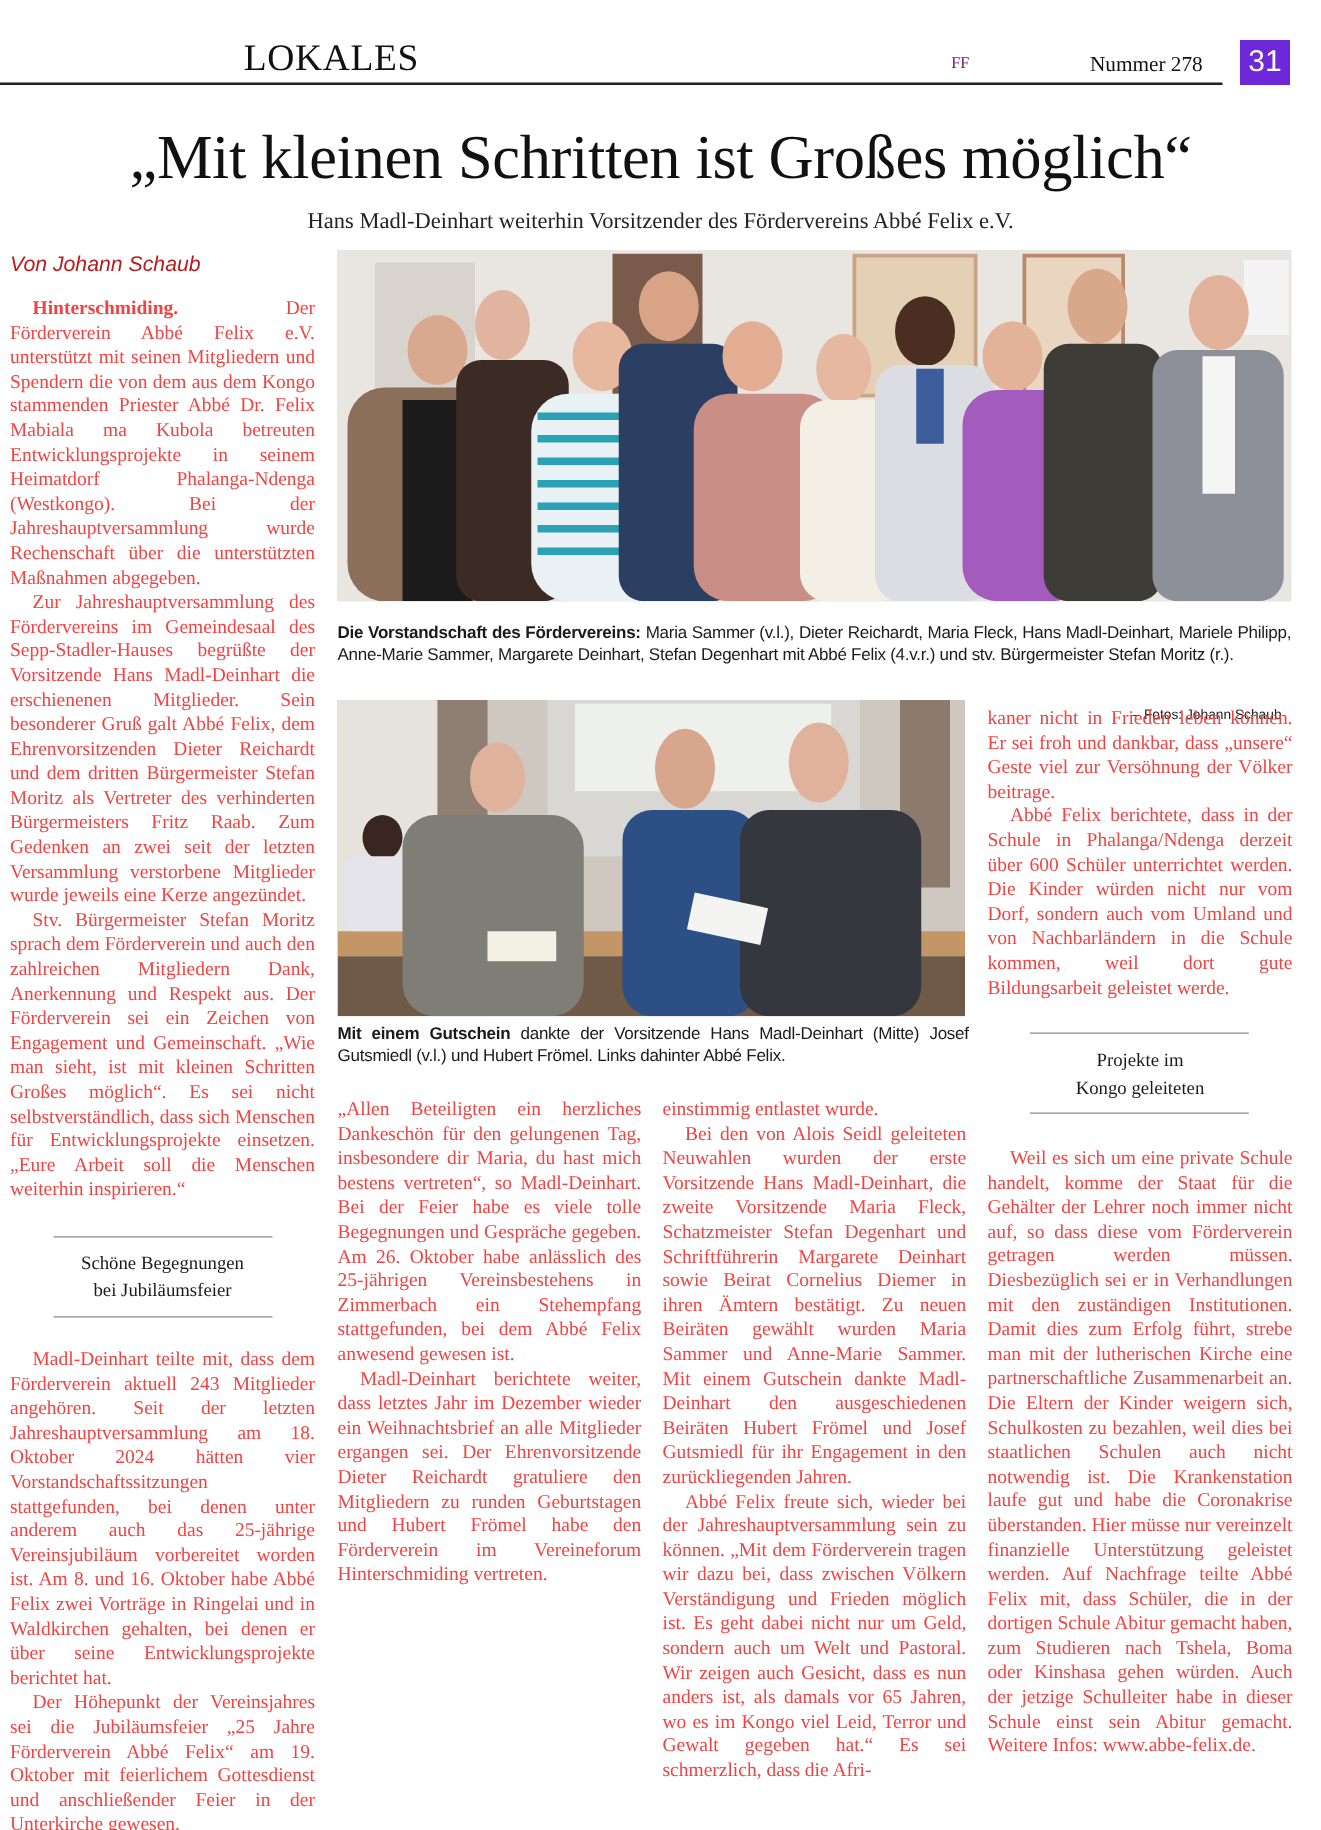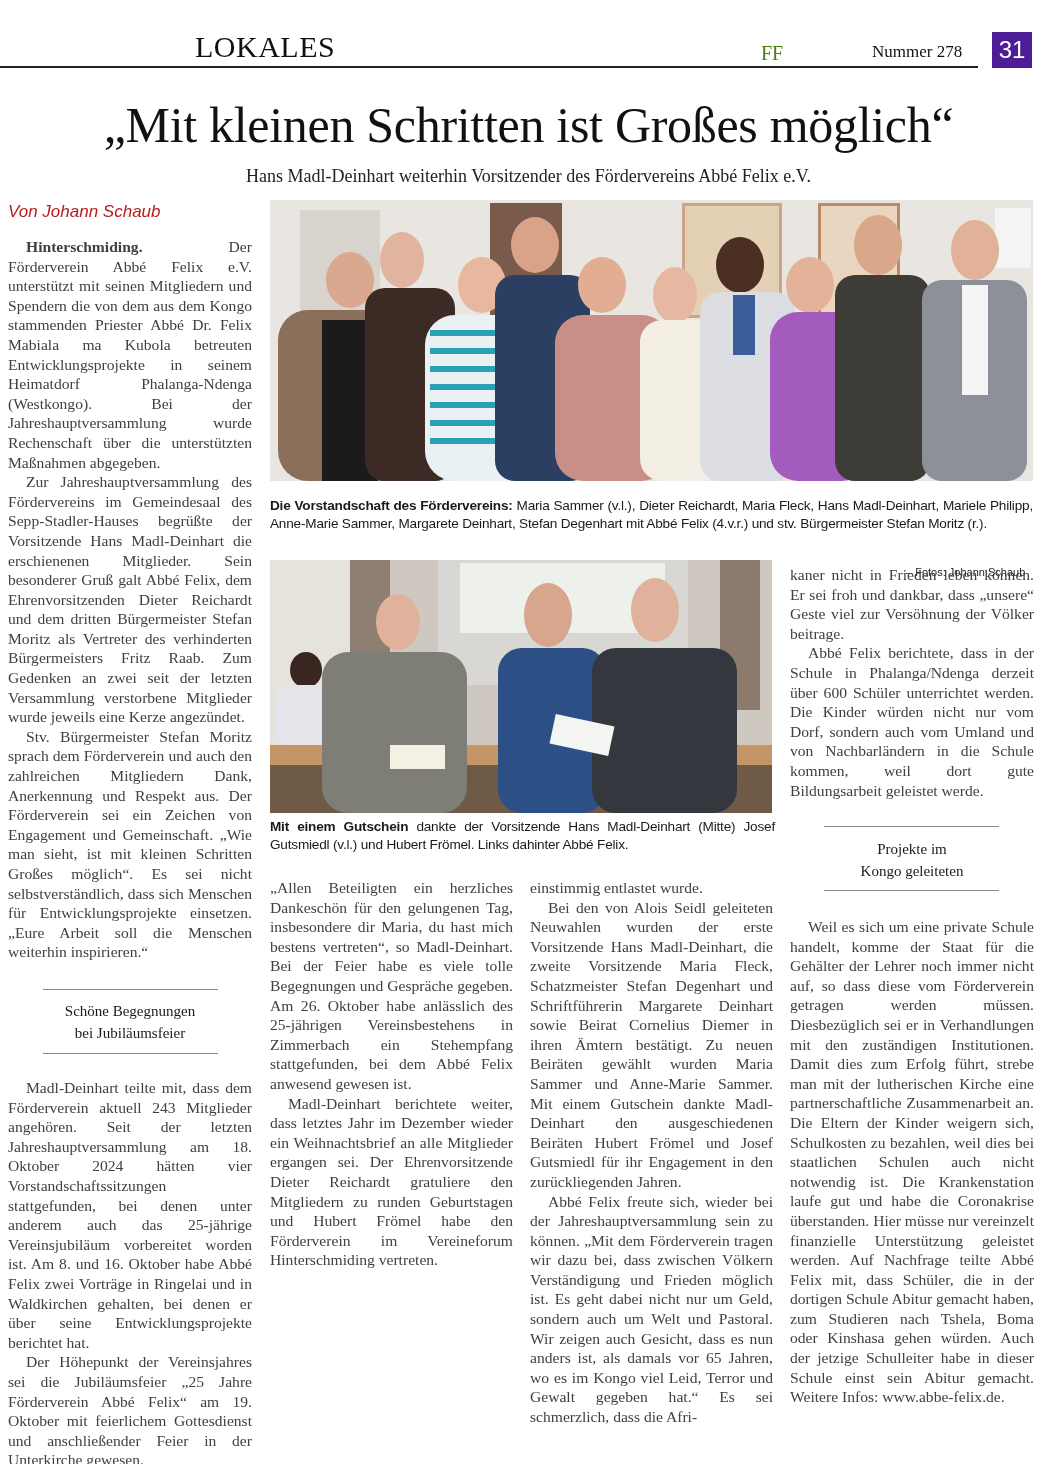--- a/index.html
+++ b/index.html
@@ -1,31 +1,31 @@
 <!DOCTYPE html>
 <html><head>
 <meta charset="utf-8">
 <style>
   html, body { margin: 0; padding: 0; background: #ffffff; }
   body { width: 1057px; height: 1464px; position: relative; overflow: hidden; color: #1a1a1a; font-family: "DejaVu Serif", "Liberation Serif", serif; }
   .abs { position: absolute; }
 
   
   .mast-section { left: 195px; top: 30px; font-family: "Liberation Serif", serif; font-size: 30px; letter-spacing: 0.5px; color: #111; }
-  .mast-ff { left: 761px; top: 42px; font-family: "Liberation Serif", serif; font-size: 20px; color: #4d7c0f; }
+  .mast-ff { left: 761px; top: 42px; font-family: "Liberation Serif", serif; font-size: 13px; color: #701a75; }
   .mast-issue { left: 872px; top: 42px; font-family: "Liberation Serif", serif; font-size: 17px; color: #111; }
-  .mast-page { left: 992px; top: 32px; width: 40px; height: 36px; background: #4c1d95; color: #fff; font-family: "Liberation Sans", sans-serif; font-size: 24px; text-align: center; line-height: 36px; }
+  .mast-page { left: 992px; top: 32px; width: 40px; height: 36px; background: #6d28d9; color: #fff; font-family: "Liberation Sans", sans-serif; font-size: 24px; text-align: center; line-height: 36px; }
   .mast-rule { left: 0; top: 66px; width: 978px; height: 2px; background: #222; }
 
   
   .headline { left: 0; top: 96px; width: 1057px; text-align: center; font-family: "Liberation Serif", serif; font-size: 50px; color: #111; letter-spacing: -0.3px; }
   .subhead { left: 0; top: 166px; width: 1057px; text-align: center; font-family: "Liberation Serif", serif; font-size: 18px; color: #222; }
 
   
-  .col { font-family: "Liberation Serif", serif; font-size: 15.6px; line-height: 19.6px; text-align: justify; hyphens: manual; color: #404040; }
+  .col { font-family: "Liberation Serif", serif; font-size: 15.6px; line-height: 19.6px; text-align: justify; hyphens: manual; color: #ef4444; }
   .col p { margin: 0; text-indent: 18px; }
   .col p.noind { text-indent: 0; }
   .byline { left: 8px; top: 202px; font-family: Liberation Sans, sans-serif; font-style: italic; font-size: 17px; color: #b91c1c; }
   .lead { font-weight: bold; }
   .c1 { left: 8px; width: 244px; }
   .c2 { left: 270px; width: 243px; }
   .c3 { left: 530px; width: 243px; }
   .c4 { left: 790px; width: 244px; }
 
   .xhead { text-align: center; font-family: "Liberation Serif", serif; font-size: 15px; line-height: 22px; color: #1a1a1a; }

